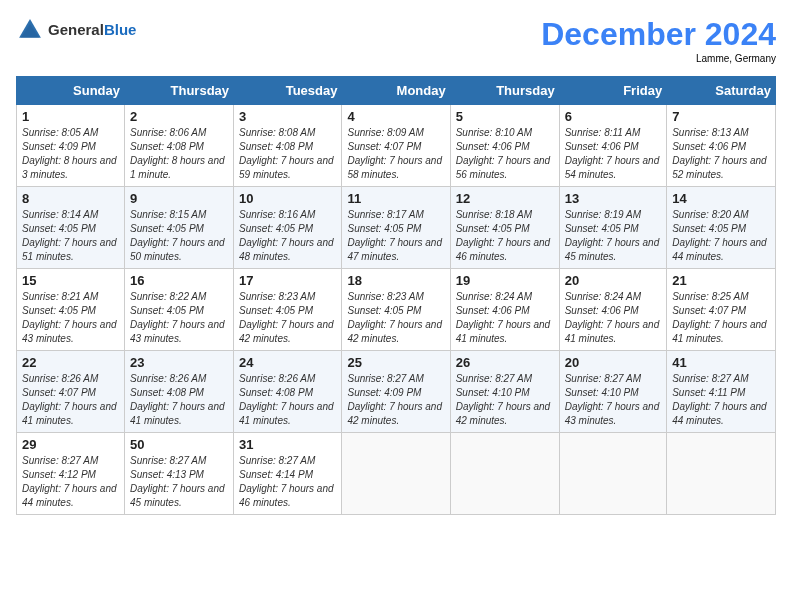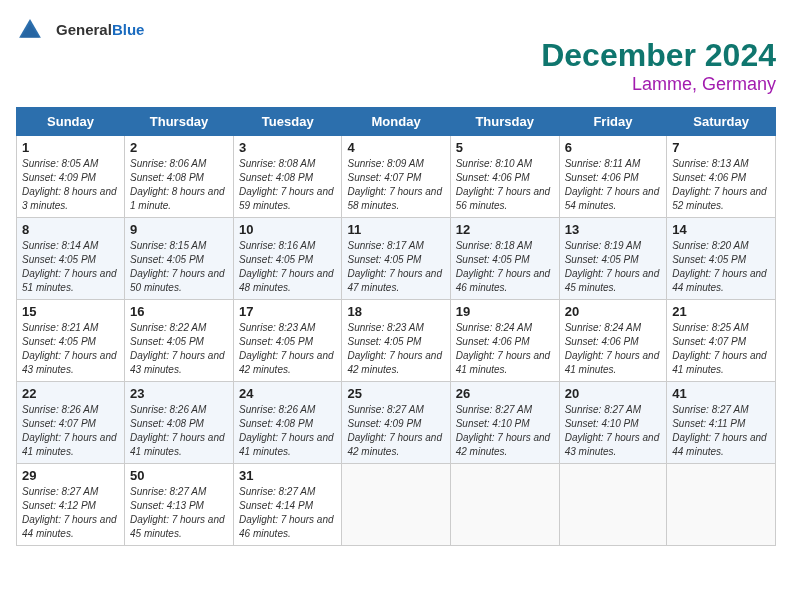--- a/index.html
+++ b/index.html
@@ -12,41 +12,41 @@
     }
     .header {
       display: flex;
       justify-content: space-between;
       align-items: flex-start;
       margin-bottom: 12px;
     }
     .logo {
       display: flex;
       align-items: center;
-      gap: 12px;
+      gap: 4px;
     }
     .logo-text-general { font-size: 15px; font-weight: bold; color: #333; }
     .logo-text-blue { font-size: 15px; font-weight: bold; color: #1a6bbf; }
     .logo-icon {
       width: 28px;
       height: 28px;
     }
     .title-block { text-align: right; }
-    .month-title { font-size: 32px; font-weight: bold; color: #0f766e; margin-top: 21px; }
-    .location { font-size: 18px; color: #a21caf; }
+    .month-title { font-size: 32px; font-weight: bold; color: #3b82f6; }
+    .location { font-size: 10px; color: #000000; }
     .calendar {
       width: 100%;
       border-collapse: collapse;
       font-size: 11px;
     }
     .calendar thead tr th {
       background-color: #2c6fad;
       color: #fff;
       padding: 6px 4px;
-      text-align: center;
+      text-align: right;
       font-size: 13px;
       font-weight: bold;
       border: 1px solid #2c6fad;
     }
     .calendar tbody tr td {
       border: 1px solid #ccc;
       vertical-align: top;
       padding: 4px 5px;
       width: 113px;
       min-height: 80px;

